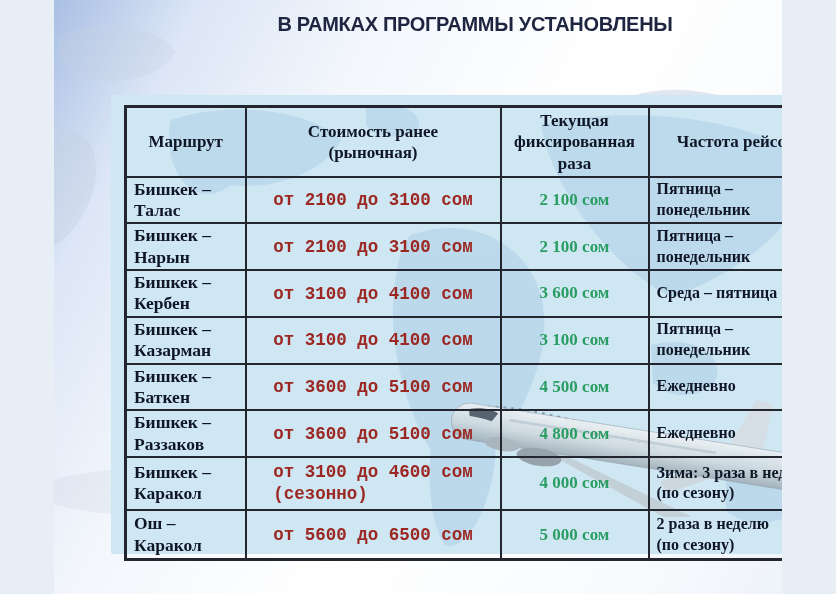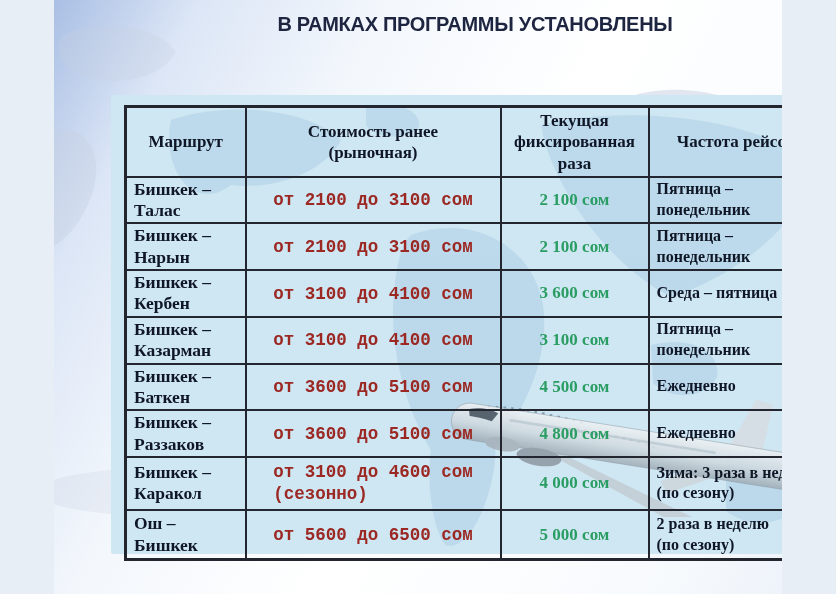--- a/index.html
+++ b/index.html
@@ -193,21 +193,21 @@
         <td class="route">Бишкек –
 Каракол</td>
         <td class="oldprice"><span>от 3100 до 4600 сом
 (сезонно)</span></td>
         <td class="fixedprice">4 000 сом</td>
         <td class="freq">Зима: 3 раза в неделю
 (по сезону)</td>
       </tr>
       <tr style="height:50px">
         <td class="route">Ош –
-Бишкек</td>
+Каракол</td>
         <td class="oldprice"><span>от 5600 до 6500 сом</span></td>
         <td class="fixedprice">5 000 сом</td>
         <td class="freq">2 раза в неделю
 (по сезону)</td>
       </tr>
     </tbody>
   </table>
 
 </div>
 

